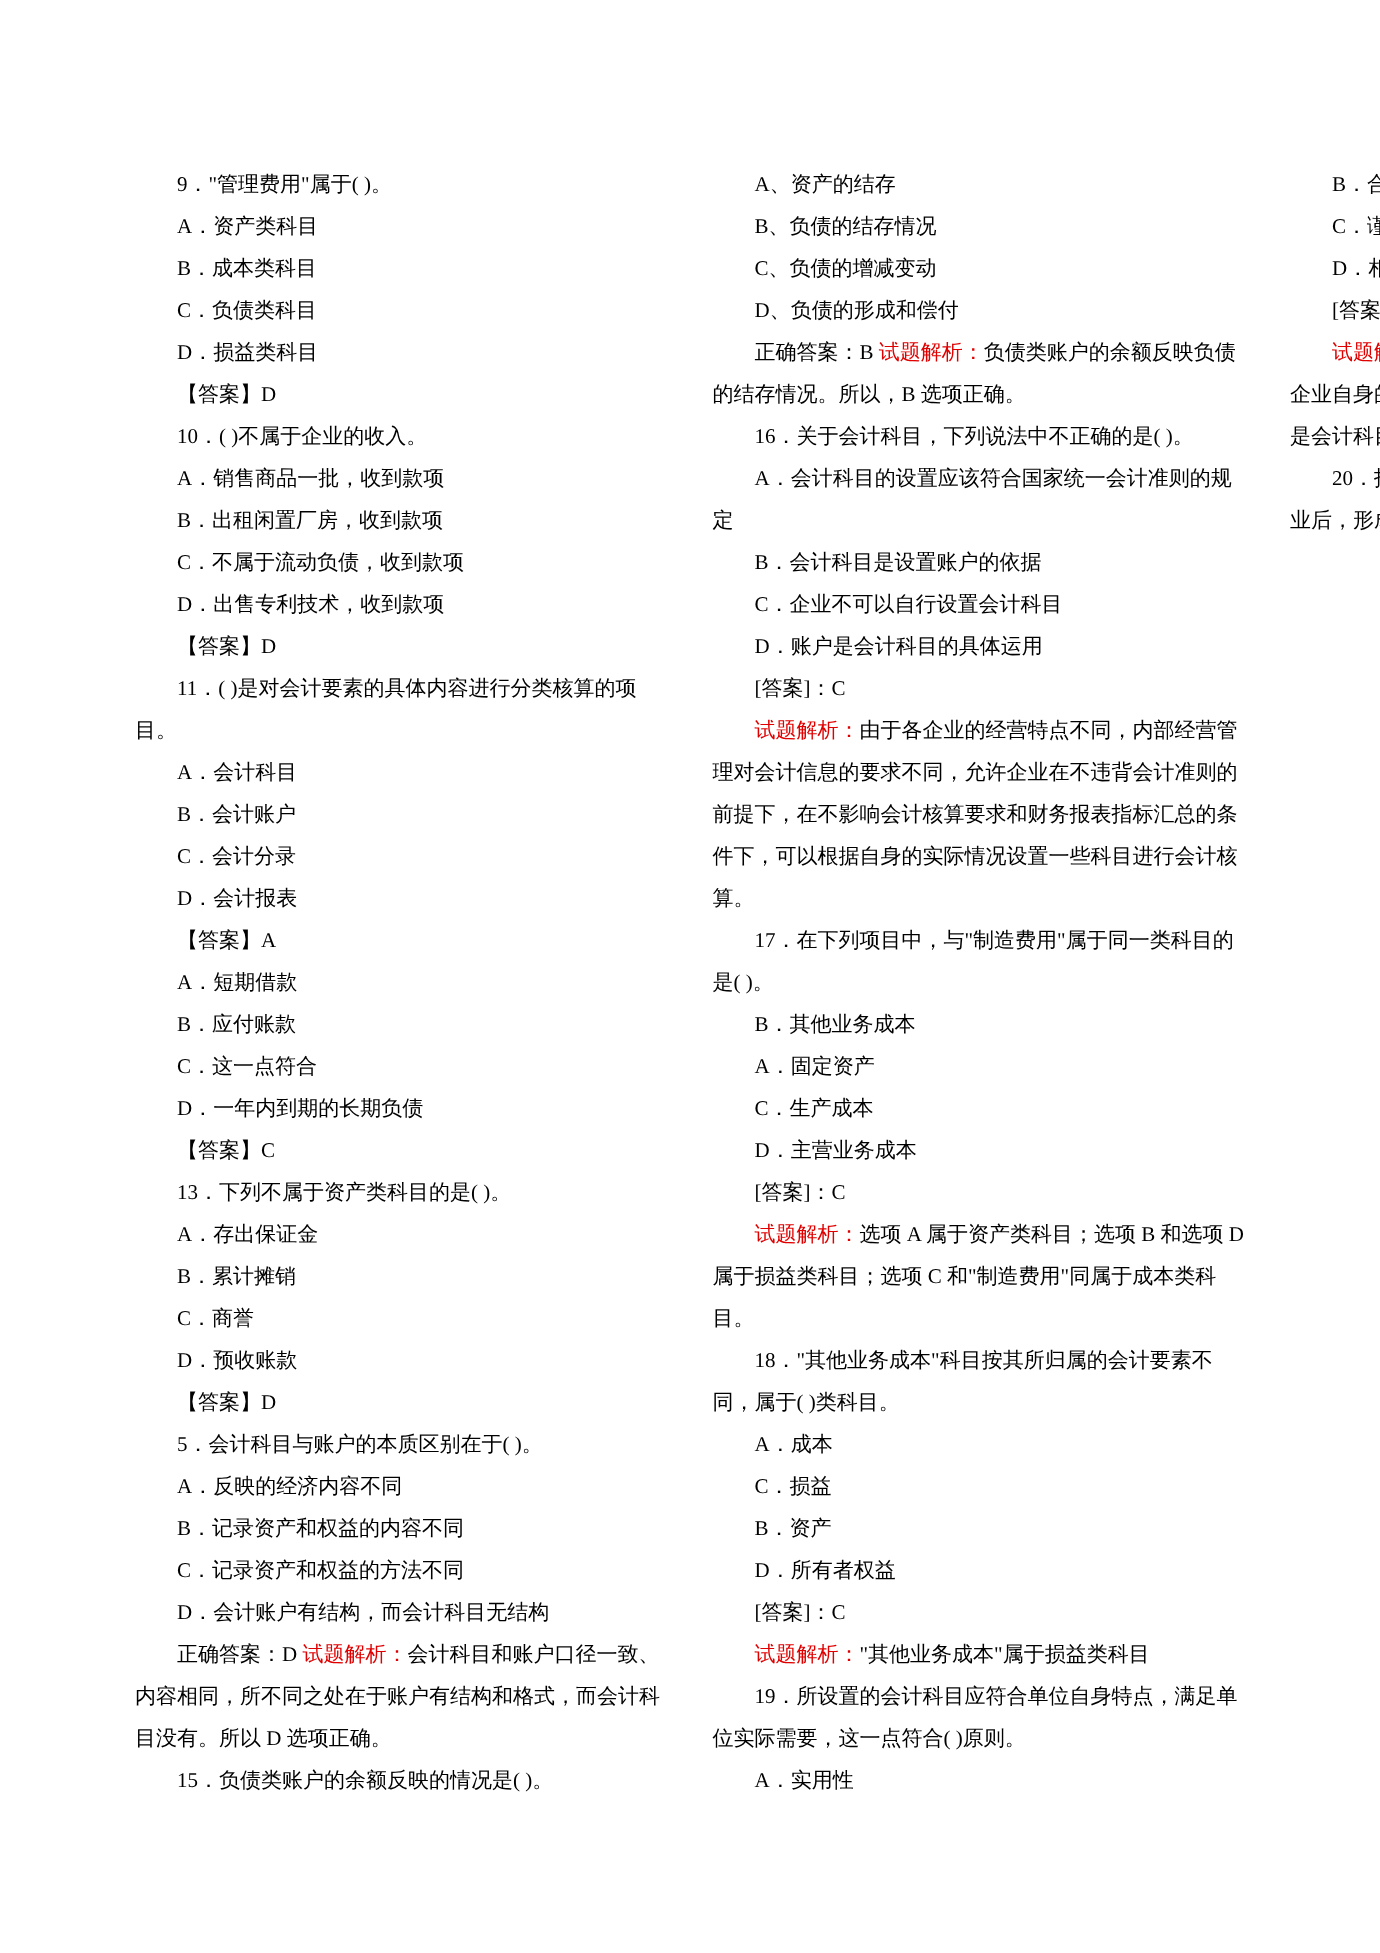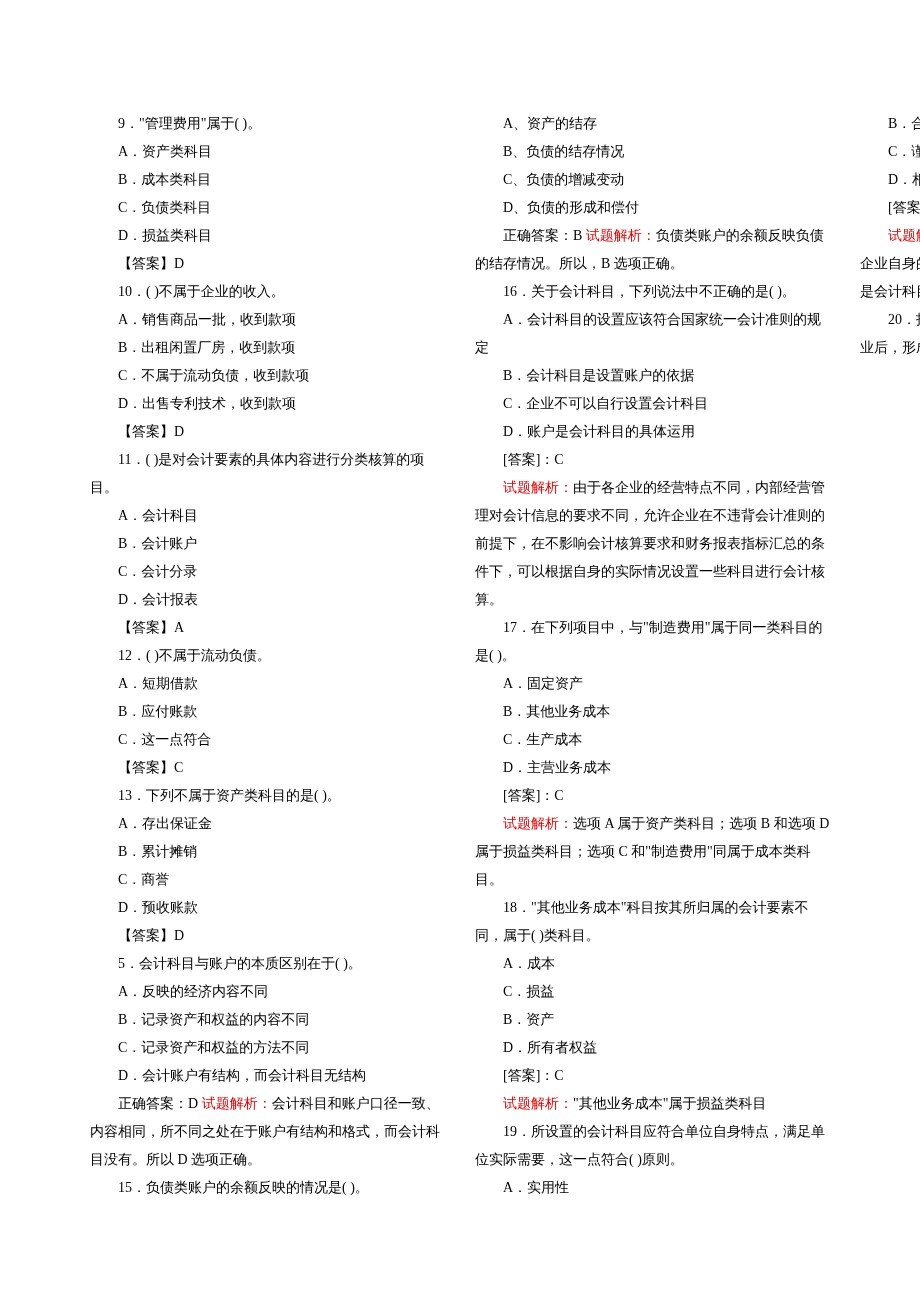--- a/index.html
+++ b/index.html
@@ -50,24 +50,24 @@
     <p><span>B．出租闲置厂房，收到款项</span></p>
     <p><span>C．不属于流动负债，收到款项</span></p>
     <p><span>D．出售专利技术，收到款项</span></p>
     <p><span>【答案】D</span></p>
     <p class="noindent"><span>　　11．(    )是对会计要素的具体内容进行分类核算的项目。</span></p>
     <p><span>A．会计科目</span></p>
     <p><span>B．会计账户</span></p>
     <p><span>C．会计分录</span></p>
     <p><span>D．会计报表</span></p>
     <p><span>【答案】A</span></p>
-    <p><span>12．(    )不属于流动负债。</span></p>
     <p><span>A．短期借款</span></p>
     <p><span>B．应付账款</span></p>
     <p><span>C．这一点符合</span></p>
+    <p><span>D．一年内到期的长期负债</span></p>
     <p><span>【答案】C</span></p>
     <p><span>13．下列不属于资产类科目的是(    )。</span></p>
     <p><span>A．存出保证金</span></p>
     <p><span>B．累计摊销</span></p>
     <p><span>C．商誉</span></p>
     <p><span>D．预收账款</span></p>
     <p><span>【答案】D</span></p>
     <p><span>5．会计科目与账户的本质区别在于(    )。</span></p>
     <p><span>A．反映的经济内容不同</span></p>
     <p><span>B．记录资产和权益的内容不同</span></p>
@@ -81,22 +81,22 @@
     <p><span>D、负债的形成和偿付</span></p>
     <p class="noindent"><span>　　正确答案：B </span><span class="red">试题解析：</span><span>负债类账户的余额反映负债的结存情况。所以，B 选项正确。</span></p>
     <p><span>16．关于会计科目，下列说法中不正确的是(   )。</span></p>
     <p class="noindent"><span>　　A．会计科目的设置应该符合国家统一会计准则的规定</span></p>
     <p><span>B．会计科目是设置账户的依据</span></p>
     <p><span>C．企业不可以自行设置会计科目</span></p>
     <p><span>D．账户是会计科目的具体运用</span></p>
     <p><span>[答案]：C</span></p>
     <p class="noindent"><span>　　</span><span class="red">试题解析：</span><span>由于各企业的经营特点不同，内部经营管理对会计信息的要求不同，允许企业在不违背会计准则的前提下，在不影响会计核算要求和财务报表指标汇总的条件下，可以根据自身的实际情况设置一些科目进行会计核算。</span></p>
     <p class="noindent"><span>　　17．在下列项目中，与"制造费用"属于同一类科目的是(    )。</span></p>
+    <p><span>B．其他业务成本</span></p>
     <p><span>A．固定资产</span></p>
-    <p><span>B．其他业务成本</span></p>
     <p><span>C．生产成本</span></p>
     <p><span>D．主营业务成本</span></p>
     <p><span>[答案]：C</span></p>
     <p class="noindent"><span>　　</span><span class="red">试题解析：</span><span>选项 A 属于资产类科目；选项 B 和选项 D 属于损益类科目；选项 C 和"制造费用"同属于成本类科目。</span></p>
     <p class="noindent"><span>　　18．"其他业务成本"科目按其所归属的会计要素不同，属于(    )类科目。</span></p>
     <p><span>A．成本</span></p>
     <p><span>C．损益</span></p>
     <p><span>B．资产</span></p>
     <p><span>D．所有者权益</span></p>
     <p><span>[答案]：C</span></p>

